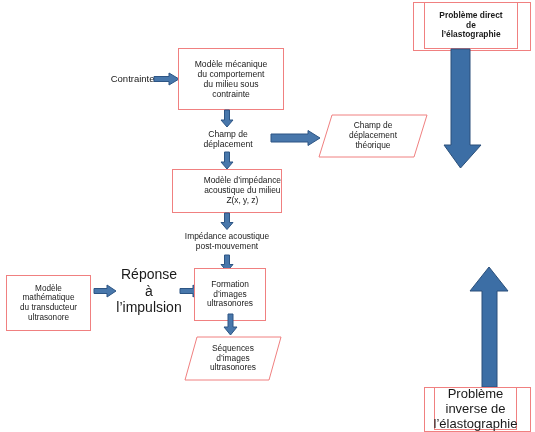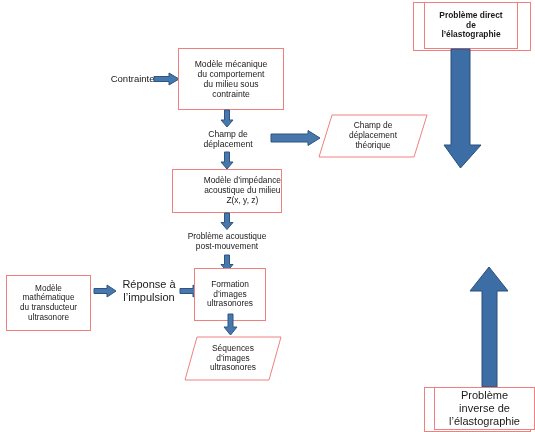--- a/index.html
+++ b/index.html
@@ -134,21 +134,21 @@
 Z(x, y, z)</span>
   </div>
 
   <div class="arrow" style="left:220px; top:213px; width:14px; height:17px;">
     <svg width="14" height="17" viewBox="0 0 14 17">
       <path class="fill-arrow" d="M4.5,0 L9.5,0 L9.5,9.5 L13,9.5 L7,16.5 L1,9.5 L4.5,9.5 Z"></path>
     </svg>
   </div>
 
   <div class="node plain" style="left:166px; top:229px; width:122px; height:26px; font-size:8.4px;">
-    <span>Problème acoustique
+    <span>Impédance acoustique
 post-mouvement</span>
   </div>
 
   <div class="arrow" style="left:220px; top:255px; width:14px; height:17px;">
     <svg width="14" height="17" viewBox="0 0 14 17">
       <path class="fill-arrow" d="M4.5,0 L9.5,0 L9.5,9.5 L13,9.5 L7,16.5 L1,9.5 L4.5,9.5 Z"></path>
     </svg>
   </div>
 
   <div class="node box" style="left:6px; top:263px; width:85px; height:56px; font-size:8.2px;margin-top:12px;">
@@ -157,21 +157,21 @@
 du transducteur
 ultrasonore</span>
   </div>
 
   <div class="arrow" style="left:94px; top:284px; width:23px; height:14px;">
     <svg width="23" height="14" viewBox="0 0 23 14">
       <path class="fill-arrow" d="M0,4.5 L13,4.5 L13,1 L22,7 L13,13 L13,9.5 L0,9.5 Z"></path>
     </svg>
   </div>
 
-  <div class="node plain" style="left:118px; top:278px; width:62px; height:26px; font-size:11px;align-items:flex-end;">
+  <div class="node plain" style="left:118px; top:278px; width:62px; height:26px; font-size:14px;">
     <span>Réponse à
 l’impulsion</span>
   </div>
 
   <div class="arrow" style="left:180px; top:284px; width:23px; height:14px;">
     <svg width="23" height="14" viewBox="0 0 23 14">
       <path class="fill-arrow" d="M0,4.5 L13,4.5 L13,1 L22,7 L13,13 L13,9.5 L0,9.5 Z"></path>
     </svg>
   </div>
 
@@ -211,19 +211,19 @@
   </div>
 
   <div class="arrow" style="left:467px; top:265px; width:44px; height:122px;">
     <svg width="44" height="122" viewBox="0 0 44 122">
       <path class="fill-arrow-d" d="M15,122 L30,122 L30,26 L41,26 L22,2 L3,26 L15,26 Z"></path>
     </svg>
   </div>
 
   <div class="outerbox" style="position:absolute; left:424px; top:387px; width:105px; height:43px;"></div>
 
-  <div class="node box" style="left:434px; top:387px; width:101px; height:43px; font-size:11px;">
+  <div class="node box" style="left:434px; top:387px; width:83px; height:43px; font-size:13px;">
     <span>Problème
 inverse de
 l’élastographie</span>
   </div>
 
 </div>
 
 </body></html>

